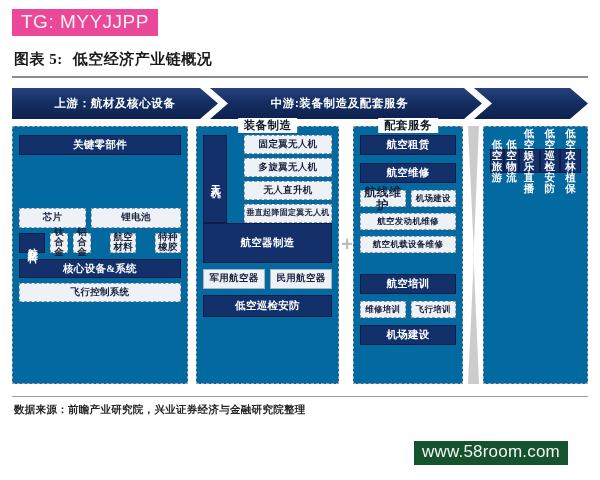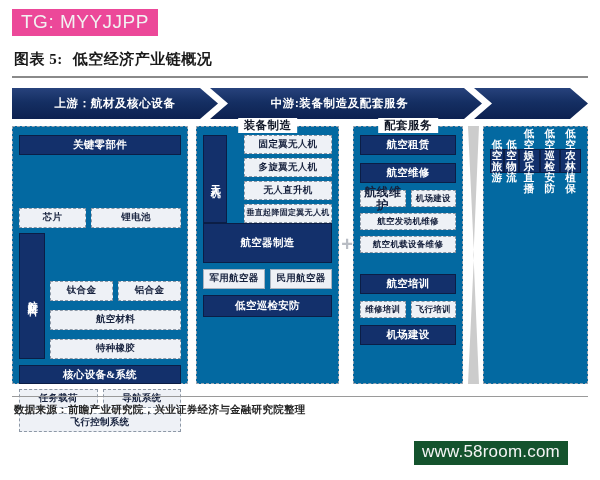--- a/index.html
+++ b/index.html
@@ -159,21 +159,21 @@
     letter-spacing: 1.5px;
   }
 
   .row { display: flex; gap: 5px; }
 
   
   .c1-head   { height: 20px; }
   .c1-pairA  { height: 20px; margin-top: 48px; }
   .c1-mat    { display: flex; gap: 5px; margin-top: 5px; }
   .c1-matlbl { width: 26px; }
-  .c1-matcol { flex: 1; display: flex; flex-direction: column; gap: 9px; margin-top: 48px; }
+  .c1-matcol { flex: 1; display: flex; flex-direction: row; gap: 19px; }
   .c1-core   { height: 19px; margin-top: 6px; }
   .c1-row    { height: 19px; margin-top: 5px; }
 
   
   .c2-uav    { display: flex; gap: 17px; }
   .c2-uavlbl { width: 24px; }
   .c2-uavcol { flex: 1; display: flex; flex-direction: column; gap: 4px; }
   .c2-box    { height: 19px; }
 
   
@@ -284,24 +284,20 @@
             <div class="bx bx-light" style="flex:1;height:20px">钛合金</div>
             <div class="bx bx-light" style="flex:1;height:20px">铝合金</div>
           </div>
           <div class="bx bx-light" style="height:20px">航空材料</div>
           <div class="bx bx-light" style="height:20px">特种橡胶</div>
         </div>
       </div>
 
       <div class="bx bx-dark c1-core">核心设备&amp;系统</div>
 
-      <div class="row c1-row">
-        <div class="bx bx-light" style="flex:1;height:19px">任务载荷</div>
-        <div class="bx bx-light" style="flex:1;height:19px">导航系统</div>
-      </div>
 
       <div class="bx bx-light c1-row">飞行控制系统</div>
     </div>
   </div>
 
   <div class="col col-2">
     <div class="col-caption">装备制造</div>
     <div class="col-inner">
       <div class="c2-uav">
         <div class="bx bx-vert c2-uavlbl">无人机</div>

